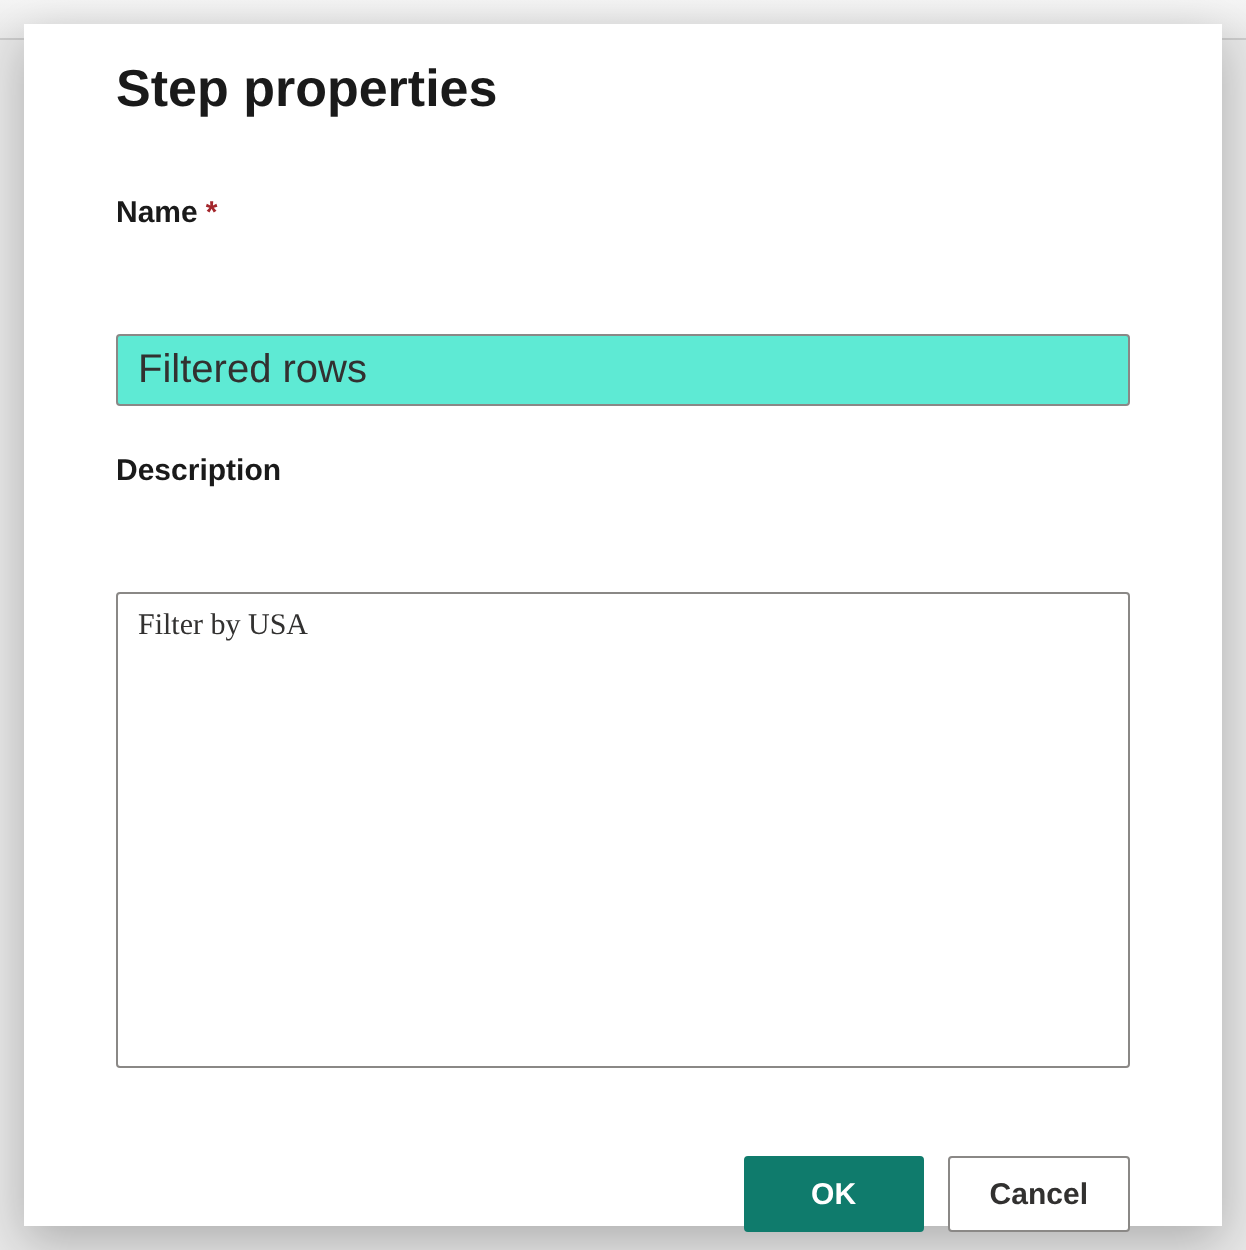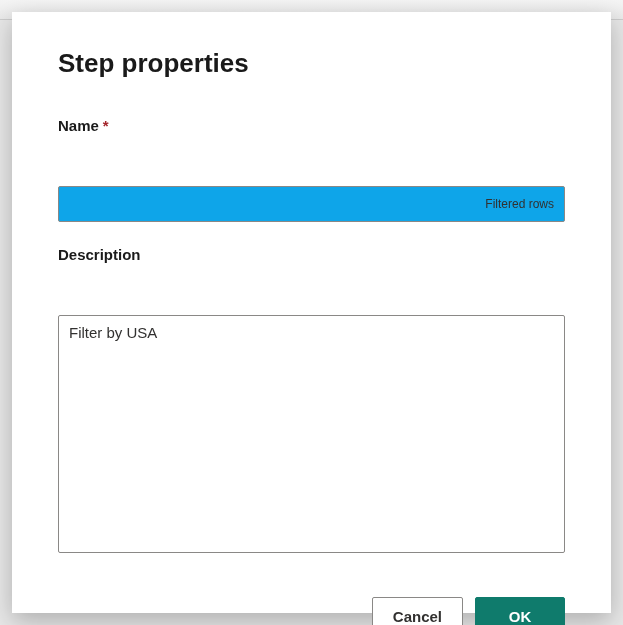--- a/index.html
+++ b/index.html
@@ -30,21 +30,21 @@
       border-bottom: 1px solid #ccc;
     }
     .dialog {
       position: absolute;
       top: 12px;
       left: 12px;
       right: 12px;
       bottom: 12px;
       background: #ffffff;
       box-shadow: 0 8px 24px rgba(0,0,0,0.25);
-      padding: 36px 46px 30px 46px;
+      padding: 17px 46px 30px 46px;
       display: flex;
       flex-direction: column;
     }
     .dialog-title {
       font-size: 26px;
       font-weight: 600;
       color: #1a1a1a;
       margin-bottom: 38px;
     }
     .field-group {
@@ -63,34 +63,33 @@
       color: #a4262c;
       margin-left: 4px;
       font-weight: 600;
     }
     .text-input {
       width: 100%;
       height: 36px;
       border: 1px solid #8a8886;
       border-radius: 2px;
       padding: 6px 10px;
-      font-size: 12px;
+      font-size: 20px;
       font-family: inherit;
       color: #323130;
-      background: #0ea5e9;
-      text-align: right;
+      background: #5eead4;
     }
     .textarea-input {
       width: 100%;
       height: 238px;
       border: 1px solid #8a8886;
       border-radius: 2px;
       padding: 8px 10px;
       font-size: 15px;
-      font-family: Liberation Sans, sans-serif;
+      font-family: Liberation Serif, serif;
       color: #323130;
       background: #fff;
       resize: none;
     }
     .description-group {
       margin-bottom: 44px;
     }
     .button-row {
       display: flex;
       justify-content: flex-end;
@@ -134,16 +133,16 @@
     </label>
     <input type="text" class="text-input" value="Filtered rows" style="">
   </div>
 
   <div class="field-group description-group">
     <label class="field-label">Description</label>
     <textarea class="textarea-input" style="">Filter by USA</textarea>
   </div>
 
   <div class="button-row">
+    <button class="btn btn-primary">OK</button>
     <button class="btn btn-secondary">Cancel</button>
-    <button class="btn btn-primary">OK</button>
   </div>
 </div>
 
 </body></html>

